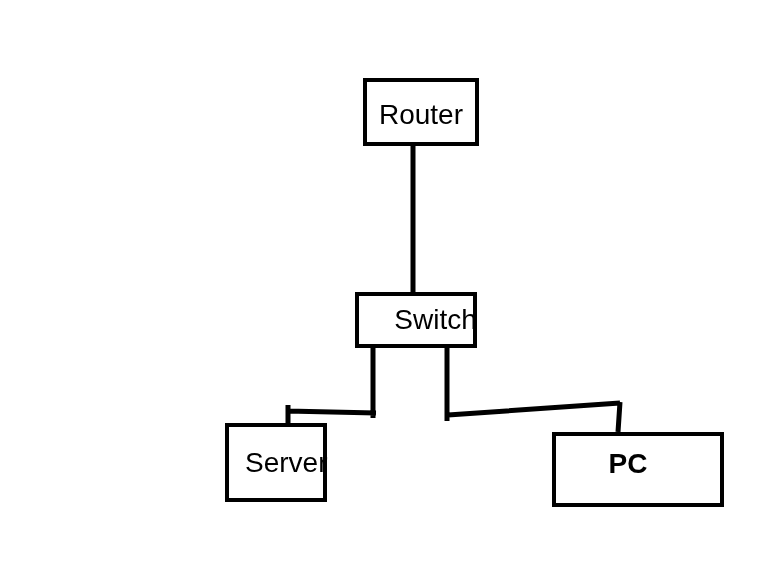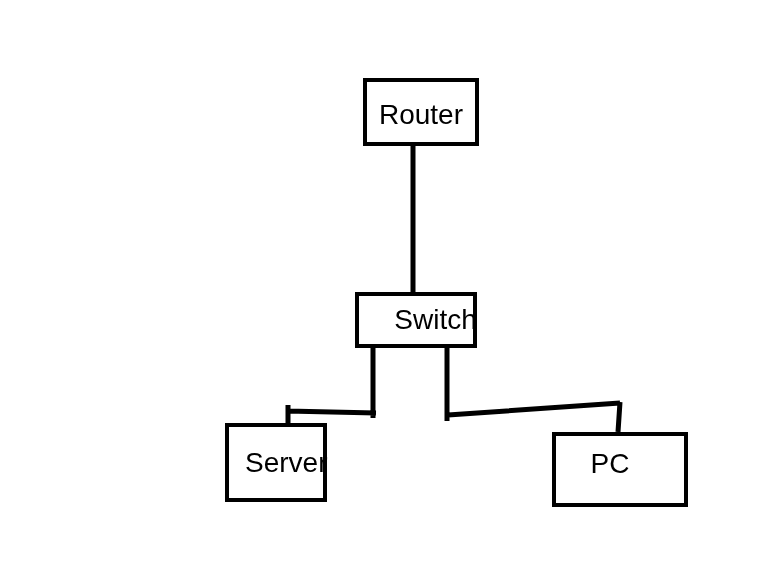--- a/index.html
+++ b/index.html
@@ -55,21 +55,21 @@
   .node-server {
     left: 225px; top: 423px;
     width: 102px; height: 79px;
     justify-content: flex-start;
     overflow: visible;
     padding-left: 25px;
   }
   .node-server .node-label { margin-left: -9px; }
   .node-pc {
     left: 552px; top: 432px;
-    width: 136px; height: 75px;
+    width: 172px; height: 75px; font-weight: bold;
   }
   .node-pc .node-label { transform: translate(-10px, -6px); }
 </style>
 </head>
 <body>
 
 <div class="diagram-canvas">
 
   <svg class="edges" viewBox="0 0 760 588" xmlns="http://www.w3.org/2000/svg">
 

